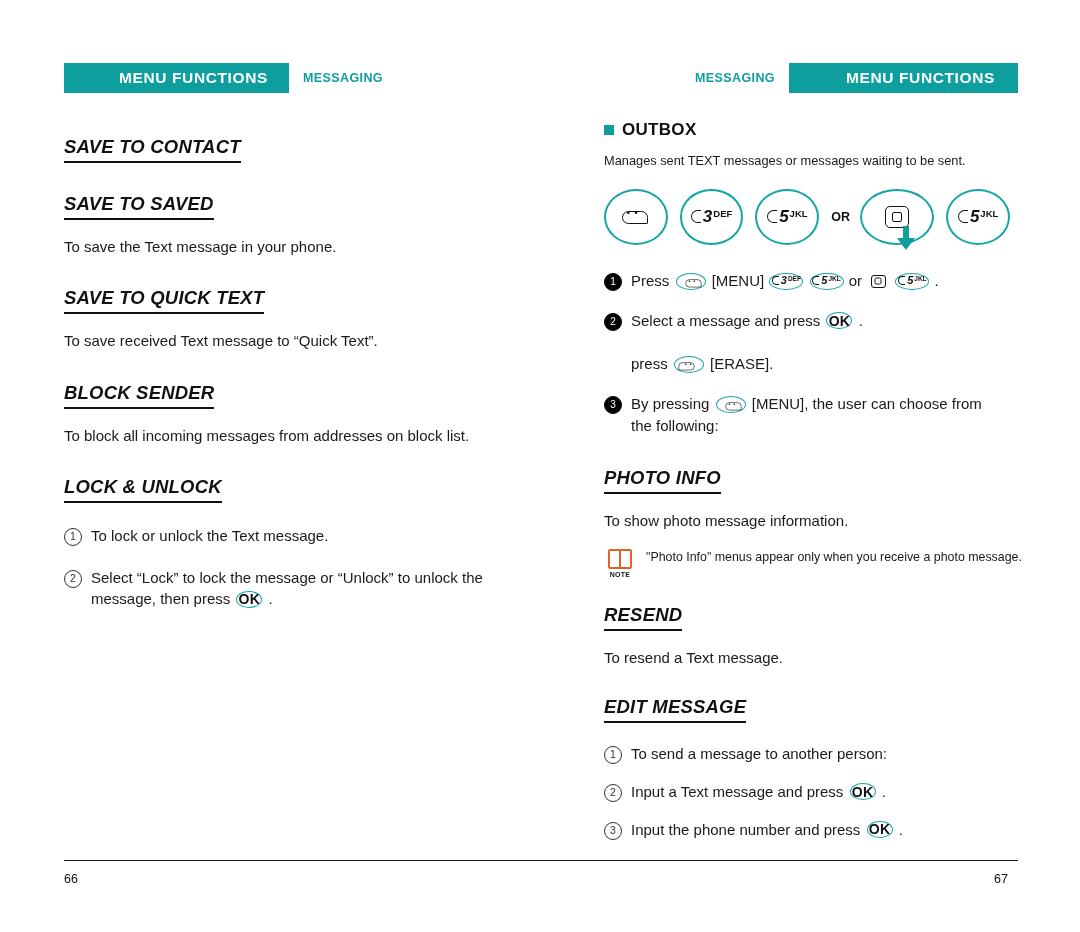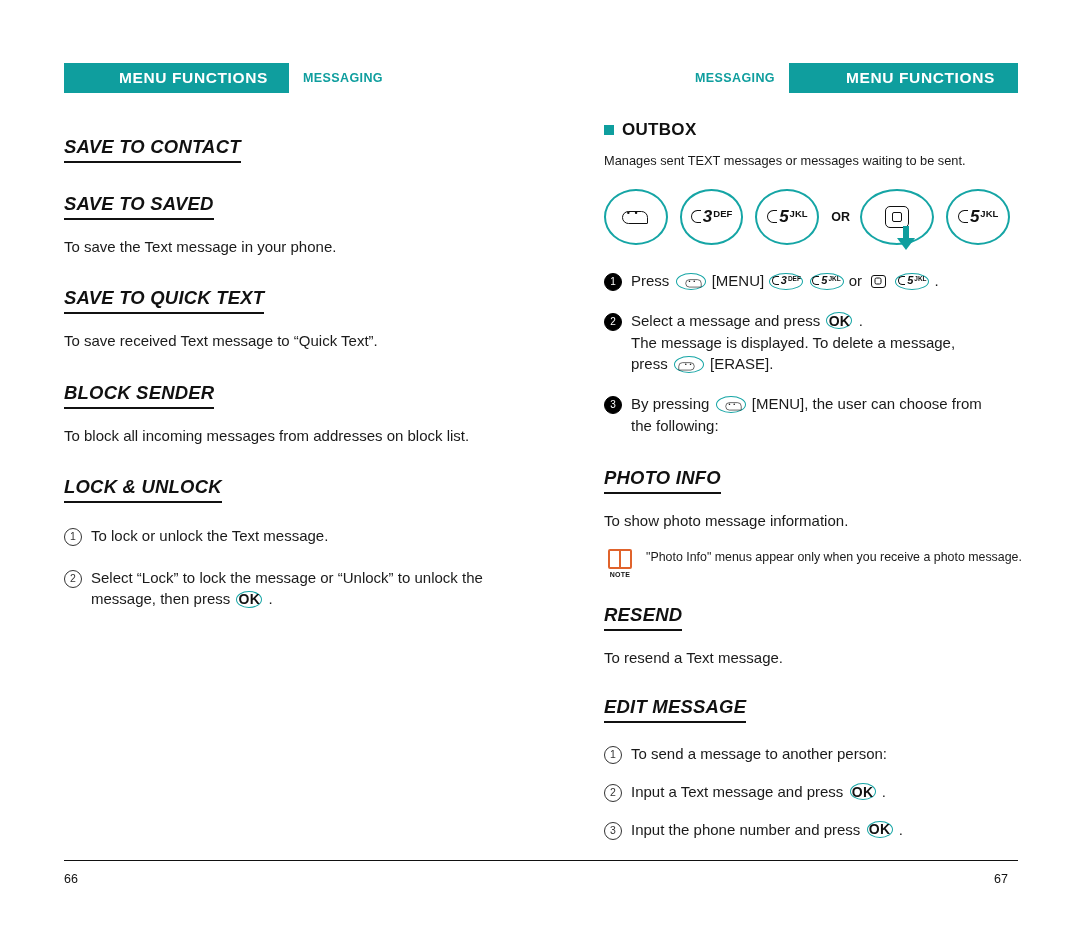--- a/index.html
+++ b/index.html
@@ -457,21 +457,20 @@
       </li>
       <li style="margin-top:18px;">
         <span class="circ-num filled">2</span>
         <span class="li-text">
           <span>Select a message and press</span>
           <span class="mini mini-ok">
               <span class="oktext">OK</span>
             </span>
           <span>.</span>
           <br>
-          <span>The message is displayed. To delete a message,</span>
           <br>
           <span>press</span>
           <span class="mini mini-erase">
               <span class="key-menu-icon"></span>
             </span>
           <span>[ERASE].</span>
         </span>
       </li>
       <li style="margin-top:18px;">
         <span class="circ-num filled">3</span>

